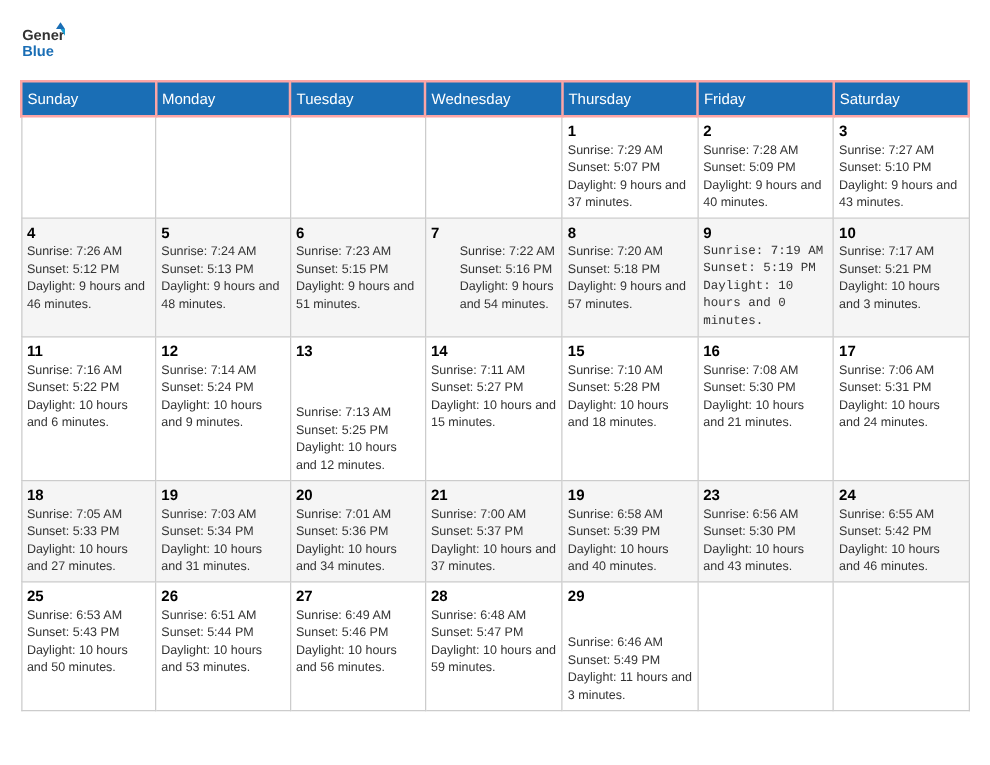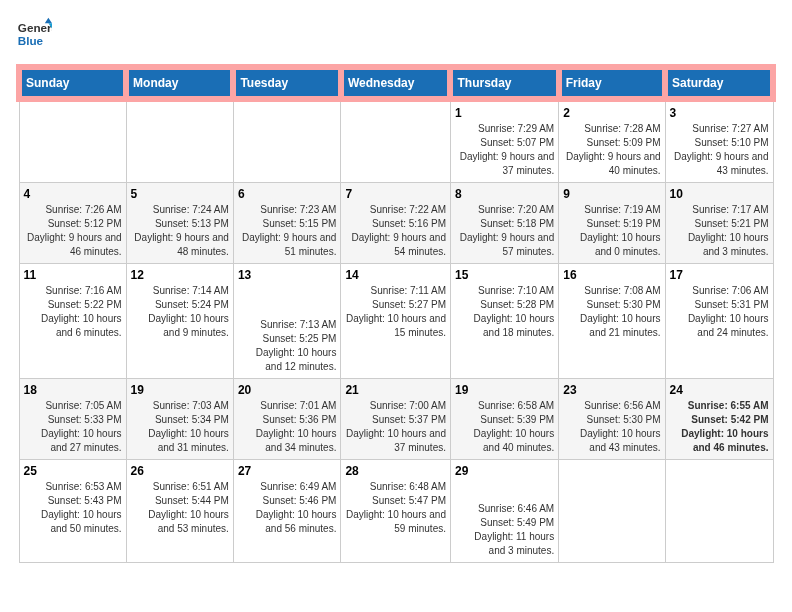--- a/index.html
+++ b/index.html
@@ -41,22 +41,22 @@
       width: 100%;
       border-collapse: collapse;
       font-size: 11px;
     }
     thead tr th {
       background: #1a6eb5;
       color: #fff;
       padding: 6px 4px;
       text-align: left;
       font-size: 12px;
-      font-weight: bold;
-      border: 6px solid #fca5a5;
+      font-weight: normal;
+      border: 2px solid #fca5a5;
     }
     tbody tr td {
       vertical-align: top;
       border: 1px solid #ccc;
       padding: 4px;
       height: 80px;
       width: 113px;
       background: #fff;
     }
     tbody tr:nth-child(even) td {
@@ -65,21 +65,20 @@
     .day-num {
       font-weight: bold;
       font-size: 12px;
       display: block;
       margin-bottom: 2px;
     }
     .day-info {
       font-size: 10px;
       color: #333;
       line-height: 1.4;
-      text-align: right;
     }
     td.empty {
       background: #fff;
     }
   </style>
 </head>
 <body>
 
 <div class="header">
   <div class="logo">
@@ -151,33 +150,33 @@
 Daylight: 9 hours and 48 minutes.</div>
         </td>
         <td>
           <span class="day-num">6</span>
           <div class="day-info" style="white-space: pre-line;">Sunrise: 7:23 AM
 Sunset: 5:15 PM
 Daylight: 9 hours and 51 minutes.</div>
         </td>
         <td>
           <span class="day-num">7</span>
-          <div class="day-info" style="white-space: pre-line;">Sunrise: 7:22 AM
+          <div class="day-info" style="white-space: pre-line; margin-left: 23px;">Sunrise: 7:22 AM
 Sunset: 5:16 PM
 Daylight: 9 hours and 54 minutes.</div>
         </td>
         <td>
           <span class="day-num">8</span>
           <div class="day-info" style="white-space: pre-line;">Sunrise: 7:20 AM
 Sunset: 5:18 PM
 Daylight: 9 hours and 57 minutes.</div>
         </td>
         <td>
           <span class="day-num">9</span>
-          <div class="day-info" style="white-space: pre-line;">Sunrise: 7:19 AM
+          <div class="day-info" style="white-space: pre-line; font-family: Liberation Mono, monospace;">Sunrise: 7:19 AM
 Sunset: 5:19 PM
 Daylight: 10 hours and 0 minutes.</div>
         </td>
         <td>
           <span class="day-num">10</span>
           <div class="day-info" style="white-space: pre-line;">Sunrise: 7:17 AM
 Sunset: 5:21 PM
 Daylight: 10 hours and 3 minutes.</div>
         </td>
       </tr>
@@ -257,21 +256,21 @@
 Daylight: 10 hours and 40 minutes.</div>
         </td>
         <td>
           <span class="day-num">23</span>
           <div class="day-info" style="white-space: pre-line;">Sunrise: 6:56 AM
 Sunset: 5:30 PM
 Daylight: 10 hours and 43 minutes.</div>
         </td>
         <td>
           <span class="day-num">24</span>
-          <div class="day-info" style="white-space: pre-line; font-weight: bold;">Sunrise: 6:55 AM
+          <div class="day-info" style="white-space: pre-line;">Sunrise: 6:55 AM
 Sunset: 5:42 PM
 Daylight: 10 hours and 46 minutes.</div>
         </td>
       </tr>
       <tr>
         <td>
           <span class="day-num">25</span>
           <div class="day-info" style="white-space: pre-line;">Sunrise: 6:53 AM
 Sunset: 5:43 PM
 Daylight: 10 hours and 50 minutes.</div>

